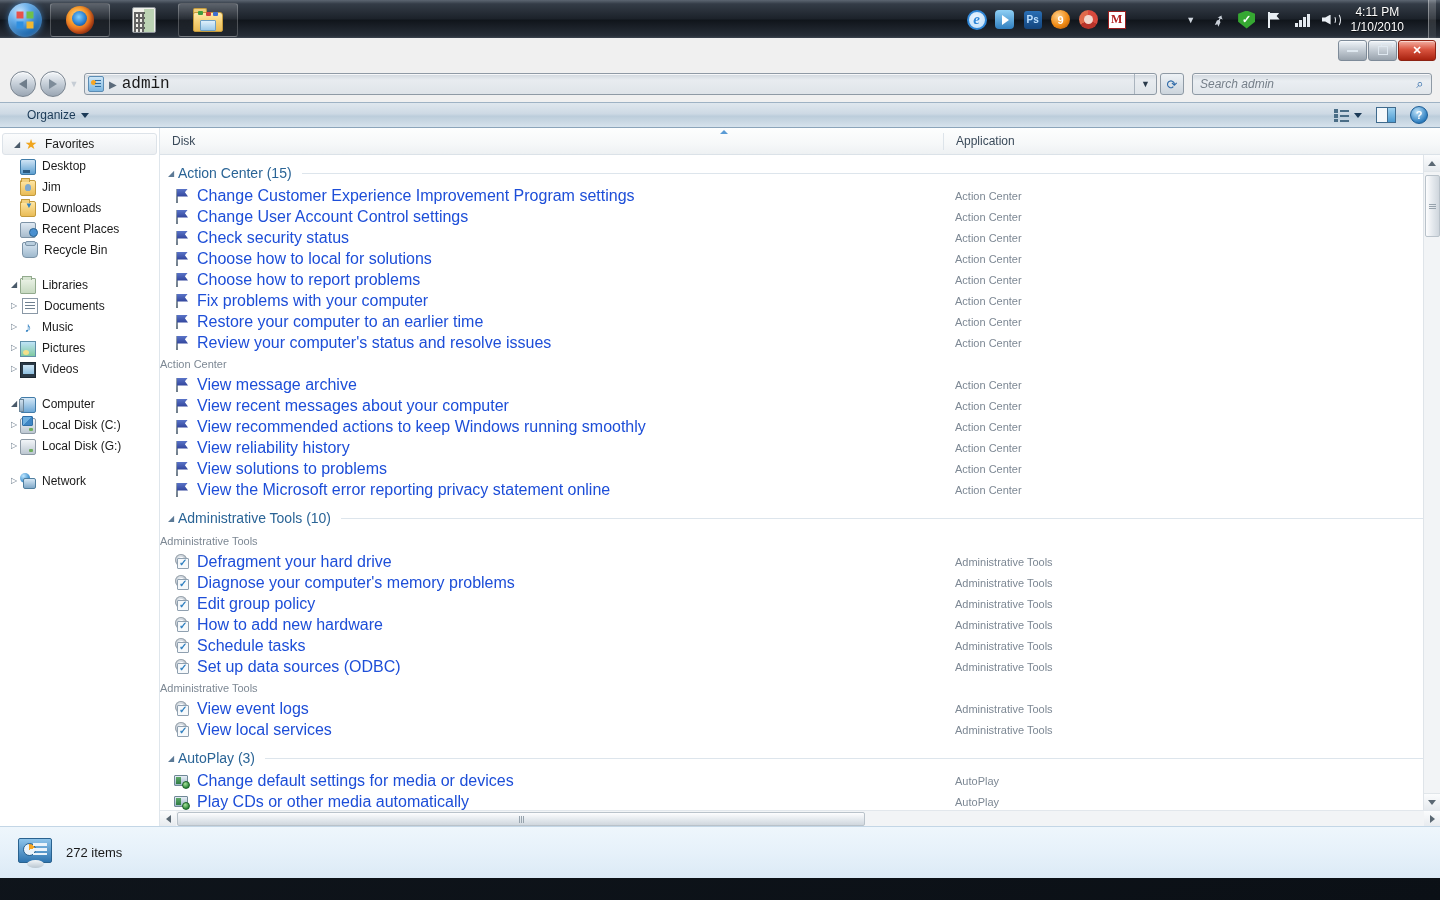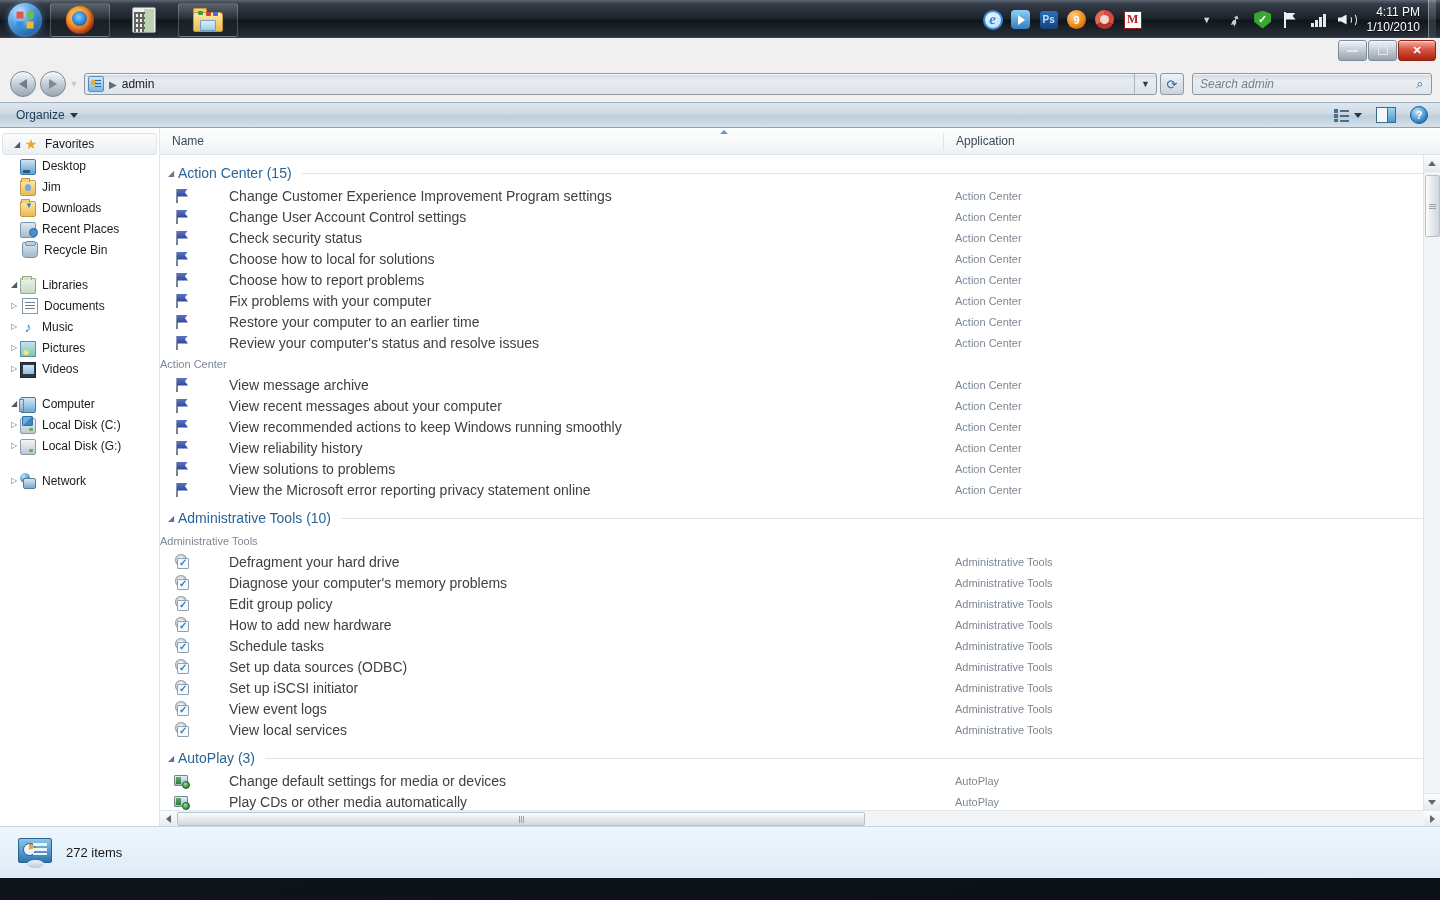--- a/index.html
+++ b/index.html
@@ -117,21 +117,21 @@
   .bars i{display:block;width:3px;background:#e4e9ef;}
   .bars i:nth-child(1){height:4px;} .bars i:nth-child(2){height:7px;}
   .bars i:nth-child(3){height:10px;} .bars i:nth-child(4){height:13px;}
   .spk{position:relative;width:20px;height:16px;}
   .spk .cone{position:absolute;left:1px;top:3px;width:9px;height:10px;background:#e9eef3;
         clip-path:polygon(0 30%,40% 30%,100% 0,100% 100%,40% 70%,0 70%);}
   .spk .w1,.spk .w2{position:absolute;border:1.5px solid #e9eef3;border-left-color:transparent;
         border-top-color:transparent;border-bottom-color:transparent;border-radius:50%;}
   .spk .w1{left:9px;top:4px;width:6px;height:8px;}
   .spk .w2{left:11px;top:1px;width:9px;height:14px;}
-  #clock{ color:#fff; text-align:right; line-height:15px; font-size:12px; padding:0 8px 0 6px;
+  #clock{ color:#fff; text-align:center; line-height:15px; font-size:12px; padding:0 24px 0 6px;
           text-shadow:0 1px 1px rgba(0,0,0,.8); }
   #showdesk{ width:8px;height:40px;background:linear-gradient(180deg,rgba(255,255,255,.22),rgba(255,255,255,.05));
              border-left:1px solid rgba(255,255,255,.35); }
 
   
   #win{
     position:absolute; left:0; top:38px; width:1440px; height:810px;
     background:#f0f0f0;
   }
   #titlebar{
@@ -174,21 +174,21 @@
     background:linear-gradient(180deg,#cfd6dd,#e8ecf0 30%, #dfe4e9);
     border:1px solid #8f9aa5; border-radius:3px; box-shadow:inset 0 1px 0 rgba(255,255,255,.8);
   }
   .cp-ico{ width:16px;height:16px;margin-left:3px;flex:none;position:relative;
     background:linear-gradient(180deg,#cde6f7,#7bb6e0);border:1px solid #5b8cb4;border-radius:2px;}
   .cp-ico::before{content:"";position:absolute;left:2px;top:3px;width:5px;height:5px;border-radius:50%;
     background:#f6a623;}
   .cp-ico::after{content:"";position:absolute;right:2px;top:3px;width:6px;height:7px;
     background:repeating-linear-gradient(#2e6da4 0 1px, transparent 1px 3px);}
   .crumb-sep{ color:#5b6b7b; font-size:10px; padding:0 5px; }
-  .crumb{ color:#1a1a1a; font-size:12px; }
+  .crumb{ color:#1a1a1a; font-size:16px;font-family:Liberation Mono, monospace; }
   .addr-dd{ margin-left:auto;width:22px;height:20px;display:flex;align-items:center;justify-content:center;
             border-left:1px solid #aab4be;color:#2a3a4a;font-size:9px;}
   #refresh{
     width:24px;height:22px;margin-left:3px;flex:none;
     border:1px solid #8f9aa5;border-radius:3px;
     background:linear-gradient(180deg,#eef2f6,#ccd4dc);
     display:flex;align-items:center;justify-content:center;color:#2f6aa8;font-size:13px;
   }
   #searchwrap{
     width:240px;height:22px;margin-left:8px;flex:none;display:flex;align-items:center;
@@ -200,21 +200,21 @@
     font-family:"Liberation Sans",sans-serif;padding-left:7px;color:#222;
   }
   #searchwrap input::placeholder{ color:#757f89; font-style:italic; }
   .mag{ width:22px;height:22px;display:flex;align-items:center;justify-content:center;color:#2f6aa8;font-size:13px;}
 
   
   #toolbar{
     height:26px; display:flex; align-items:center;
     background:linear-gradient(180deg,#dfe7ee 0%, #cdd9e4 45%, #bccddb 55%, #d6e2ec 100%);
     border-top:1px solid #9eb2c4; border-bottom:1px solid #8ba4ba;
-    padding:0 6px 0 10px;
+    padding:0 6px 0 21px;
   }
   .tbitem{ font-size:12px;color:#1b3a57;display:flex;align-items:center;gap:5px;padding:3px 6px;border-radius:2px;}
   .tri-dn{ width:0;height:0;border-left:4px solid transparent;border-right:4px solid transparent;border-top:5px solid #1b3a57;}
   #tb-right{ margin-left:auto; display:flex; align-items:center; gap:2px; }
   .viewico{ width:15px;height:13px;
     background:
       linear-gradient(#4a6d86,#4a6d86) left 0 top 0/4px 4px no-repeat,
       linear-gradient(#4a6d86,#4a6d86) left 0 top 5px/4px 4px no-repeat,
       linear-gradient(#4a6d86,#4a6d86) left 0 top 10px/4px 3px no-repeat,
       linear-gradient(#4a6d86,#4a6d86) left 6px top 1px/9px 2px no-repeat,
@@ -316,21 +316,21 @@
   }
   #rows{ flex:1; overflow:hidden; position:relative; }
 
   .grouphdr{ height:24px; display:flex; align-items:center; padding-left:4px; margin-top:6px; }
   .grouphdr .tw{ color:#5d7a96; font-size:8px; width:14px; text-align:center; }
   .grouphdr .gname{ color:#2a6496; font-size:14px; white-space:nowrap; }
   .grouphdr .gline{ flex:1; height:1px; background:#dde5ec; margin-left:10px; margin-right:14px; }
 
   .row{ height:21px; display:flex; align-items:center; }
   .row .nm{ display:flex; align-items:center; width:795px; padding-left:14px; }
-  .row .nm .t{ font-size:14px; color:#404040; white-space:nowrap;margin-left:32px; }
+  .row .nm .t{ font-size:16px; color:#1d4ed8; white-space:nowrap; }
   .row .app{ font-size:11px; color:#7d8894; white-space:nowrap; }
   .ricon{ width:16px;height:16px;flex:none;margin-right:7px;position:relative; }
 
   
   .ic-flag .pole{ position:absolute; left:2px; top:1px; width:2px;height:14px;
       background:linear-gradient(180deg,#9aa7b4,#6d7b89); }
   .ic-flag .cloth{ position:absolute; left:3px; top:1px; width:11px; height:8px;
       background:linear-gradient(180deg,#5a74c8,#30439a);
       clip-path:polygon(0 0,100% 0,72% 48%,100% 100%,0 100%); }
   
@@ -621,21 +621,21 @@
         <div class="nv l0 l1b">
           <span class="tw">▷</span>
           <span class="ico i-net"></span>
           <span class="lbl">Network</span>
         </div>
       </div>
 
     <div id="list">
 
       <div id="colhdr">
-        <div class="ch" style="width:783px">Name</div>
+        <div class="ch" style="width:783px">Disk</div>
         <div class="ch app">Application</div>
         <div class="sortmark"></div>
       </div>
 
       <div id="rows">
         <div id="vsb">
           <div class="sbar-btn">
               <span class="sb-tri up"></span>
             </div>
           <div id="vthumb">
@@ -855,27 +855,20 @@
             <span class="nm">
               <span class="ricon ic-admin">
                 <span class="gear"></span>
                 <span class="pad"></span>
               </span>
               <span class="t">Set up data sources (ODBC)</span>
             </span>
             <span class="app">Administrative Tools</span>
           </div>
           <div class="row">
-            <span class="nm">
-              <span class="ricon ic-admin">
-                <span class="gear"></span>
-                <span class="pad"></span>
-              </span>
-              <span class="t">Set up iSCSI initiator</span>
-            </span>
             <span class="app">Administrative Tools</span>
           </div>
           <div class="row">
             <span class="nm">
               <span class="ricon ic-admin">
                 <span class="gear"></span>
                 <span class="pad"></span>
               </span>
               <span class="t">View event logs</span>
             </span>

